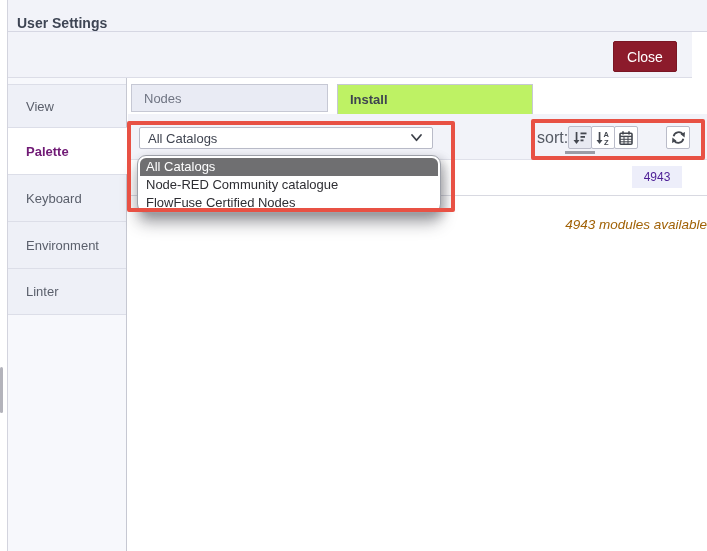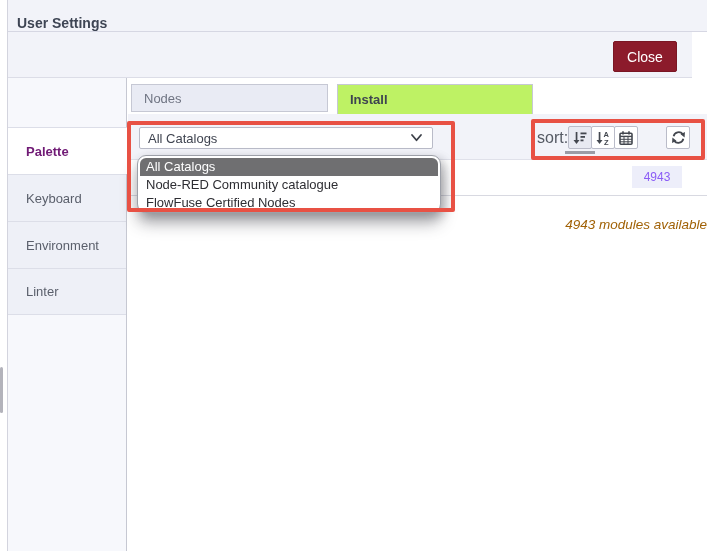--- a/index.html
+++ b/index.html
@@ -98,21 +98,21 @@
   .sort-group .icon-btn + .icon-btn { margin-left: -1px; }
   .icon-btn.active { background: #e8eaf2; }
   .sort-active-underline {
     position: absolute; left: 437px; top: 73px; width: 30px; height: 3px;
     background: #9b9ca6;
   }
   .refresh-btn { position: absolute; left: 538px; top: 48px; }
 
   .count-badge {
     position: absolute; left: 504px; top: 88px; width: 50px; height: 22px;
-    background: #edeefa; border-radius: 0; color: #8b5cf6; font-size: 12px;
+    background: #edeefa; border-radius: 0; color: #4c1d95; font-size: 12px;
     display: flex; align-items: center; justify-content: center;
   }
   .content-divider { position: absolute; left: 0; right: 0; top: 117px; border-top: 1px solid #d8d9e1; }
   .status-text {
     position: absolute; left: 0; right: 0; top: 139px; text-align: right;
     font-style: italic; font-size: 13.5px; color: #a16207;
   }
 
   
   .dropdown-panel {
@@ -142,20 +142,23 @@
 
 <div class="abs title-bar">
   <h1>User Settings</h1>
 </div>
 
 <div class="abs button-bar">
   <button class="close-btn">Close</button>
 </div>
 
 <div class="abs sidebar">
+  <div class="side-tab first">
+    <span>View</span>
+  </div>
   <div class="side-tab t1 selected">
     <span>Palette</span>
   </div>
   <div class="side-tab t2">
     <span>Keyboard</span>
   </div>
   <div class="side-tab t3">
     <span>Environment</span>
   </div>
   <div class="side-tab t4">

